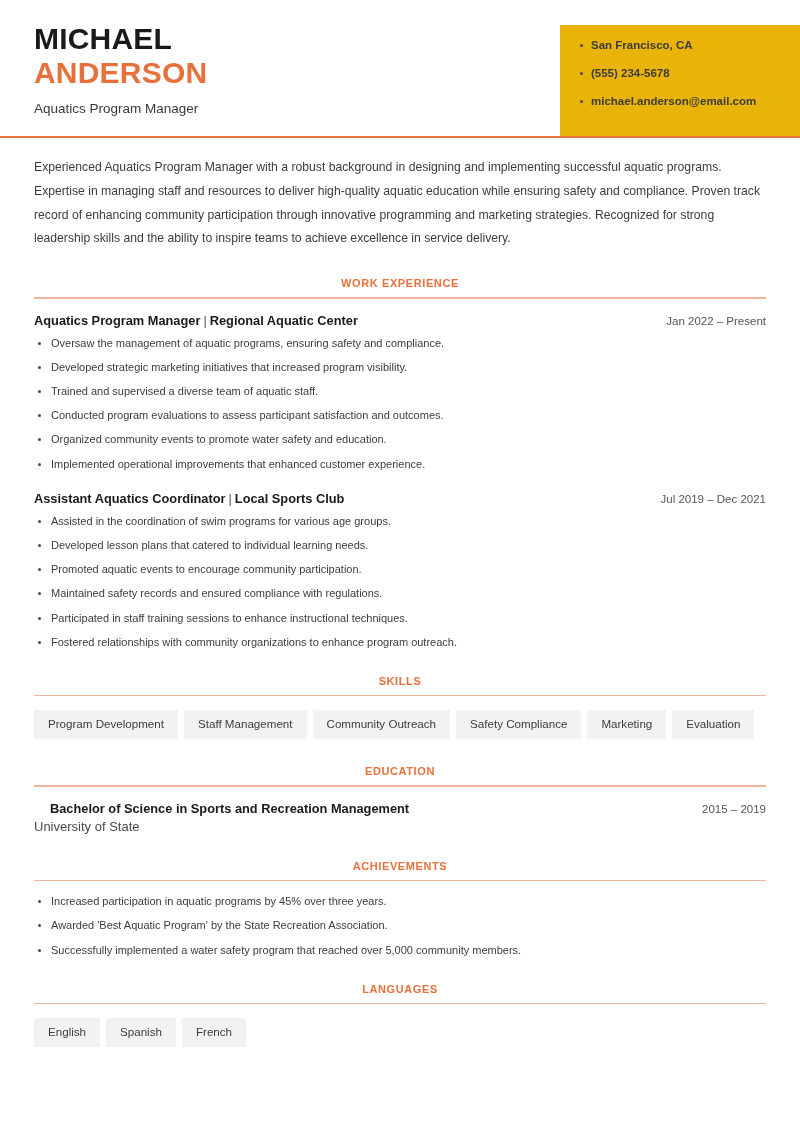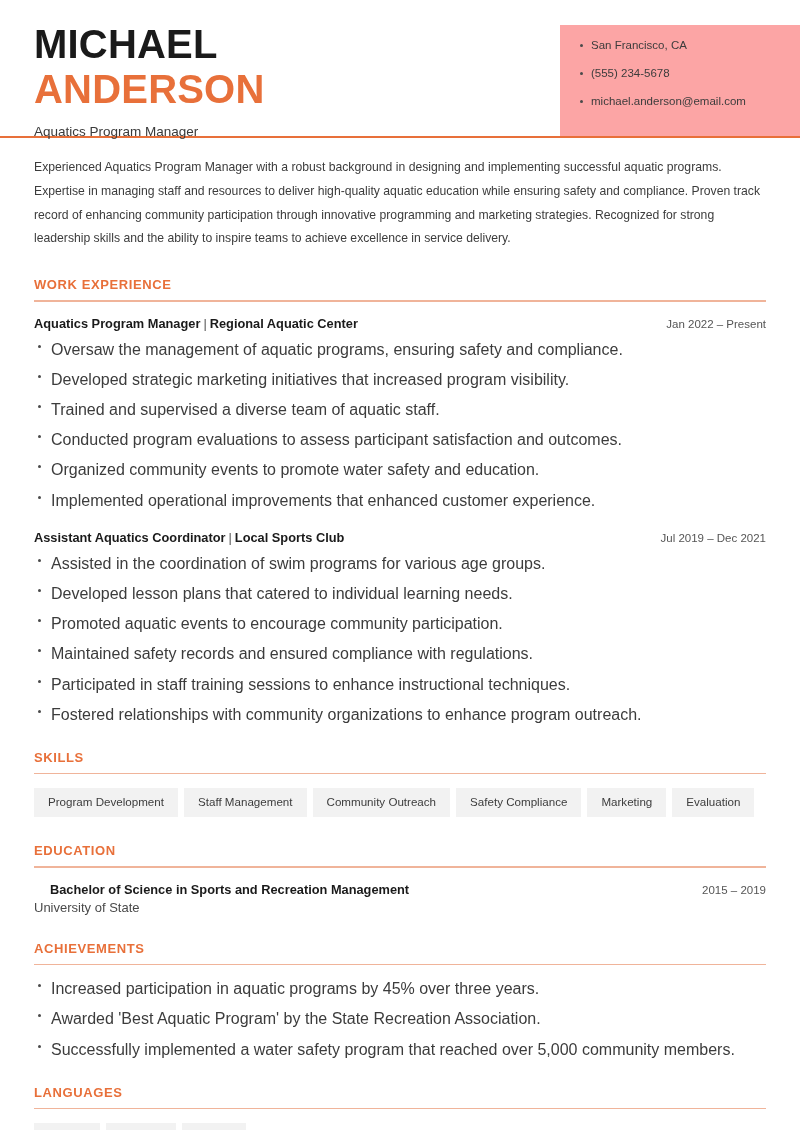--- a/index.html
+++ b/index.html
@@ -34,41 +34,42 @@
   .header-inner {
     display: flex;
     align-items: flex-start;
     justify-content: space-between;
     height: 136px;
   }
   .identity {
     padding: 22px 0 0 34px;
   }
   .name-line {
-    font-size: 40px;
+    font-size: 30px;
     font-weight: bold;
     line-height: 1.12;
     letter-spacing: 0.2px;
     font-family: "Liberation Sans", sans-serif;
   }
   .name-first { color: #1a1a1a; }
   .name-last  { color: #E8703A; }
   .job-title {
     margin-top: 12px;
     font-size: 13.5px;
     color: #3a3a3a;
     font-weight: normal;
   }
 
   .contact-box {
-    background: #fca5a5;
+    background: #eab308;
     width: 240px;
     min-height: 88px;
     margin-top: 25px;
     padding: 14px 24px 12px 18px;
+    font-weight: bold;
   }
   .contact-list {
     list-style: none;
     margin: 0;
     padding: 0;
   }
   .contact-list li {
     position: relative;
     padding-left: 13px;
     font-size: 11.5px;
@@ -104,25 +105,26 @@
     font-size: 12.2px;
     line-height: 1.95;
     color: #3c3c3c;
     max-width: 736px;
   }
 
   .section { margin-top: 26px; }
 
   .section-title {
     color: #E8703A;
-    font-size: 13px;
+    font-size: 11px;
     font-weight: bold;
     letter-spacing: 0.6px;
     margin: 0 0 8px 0;
     text-transform: uppercase;
+    text-align: center;
   }
   .section-rule {
     height: 1.5px;
     background: #f0b49a;
     width: 100%;
     margin-bottom: 14px;
   }
 
   
   .entry { margin-bottom: 4px; }
@@ -151,21 +153,21 @@
   }
 
   ul.bullets {
     list-style: none;
     margin: 0;
     padding: 0;
   }
   ul.bullets li {
     position: relative;
     padding-left: 17px;
-    font-size: 16px;
+    font-size: 11px;
     color: #3c3c3c;
     line-height: 1.2;
     margin-bottom: 11px;
   }
   ul.bullets li:last-child { margin-bottom: 0; }
   ul.bullets li::before {
     content: "";
     position: absolute;
     left: 4px;
     top: 5px;

